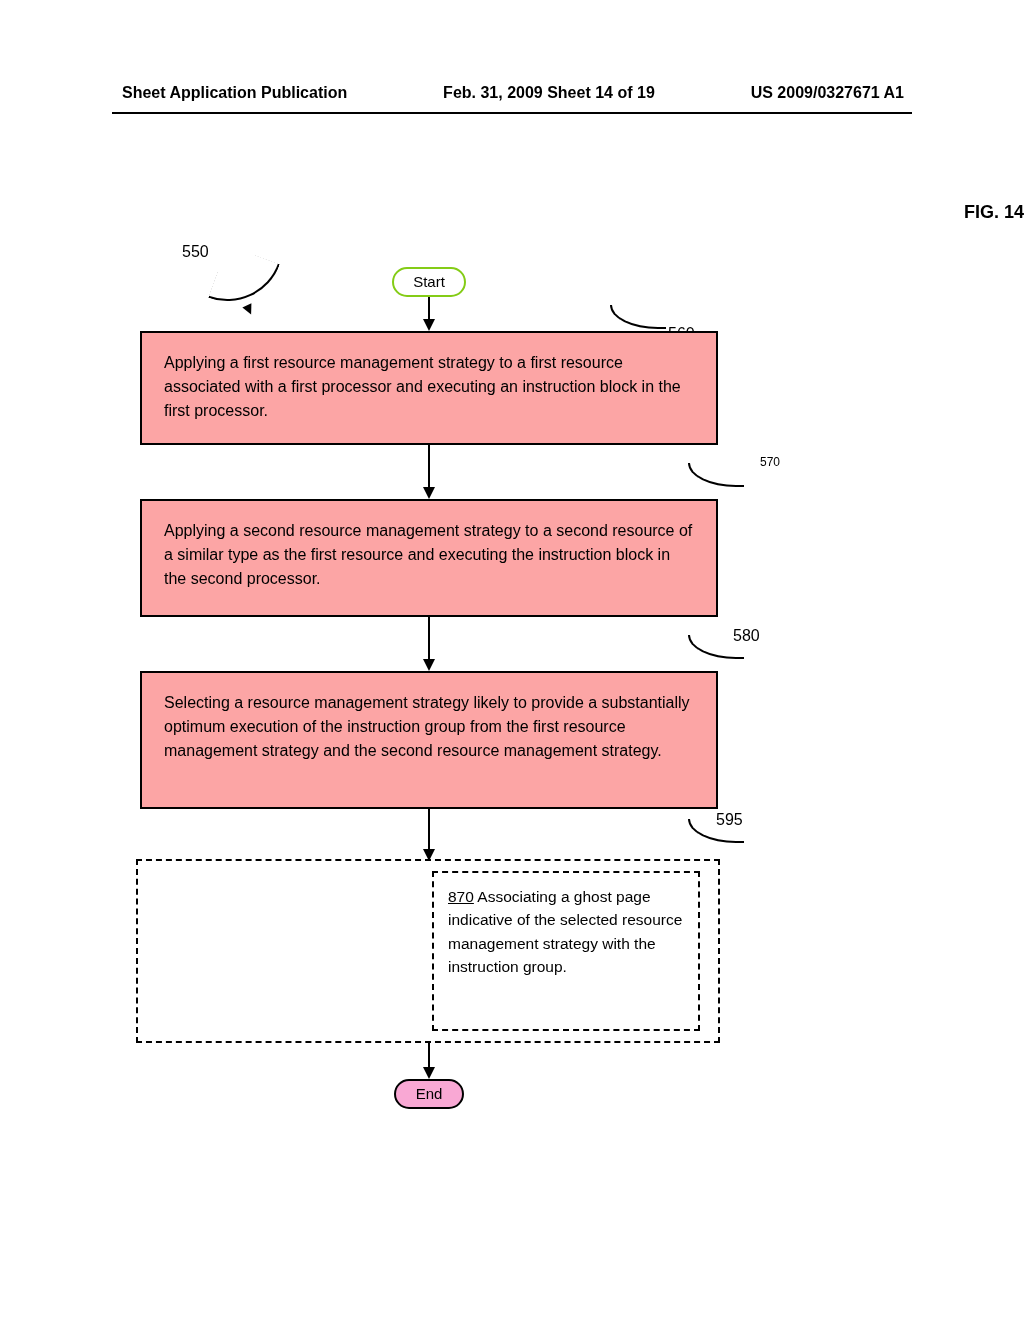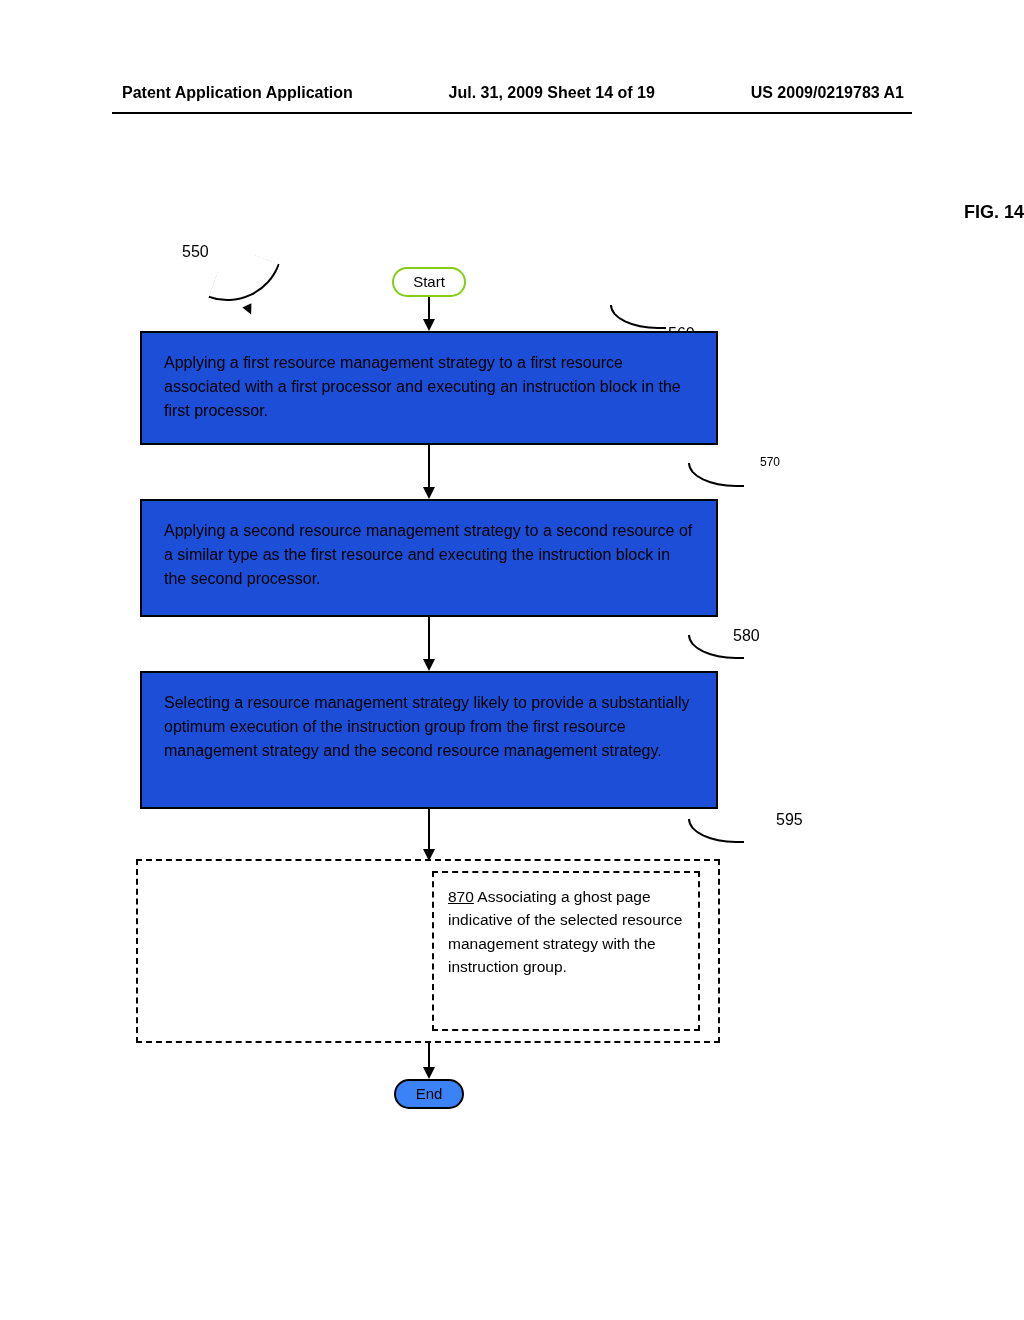--- a/index.html
+++ b/index.html
@@ -103,37 +103,37 @@
     }
     .callout-560 { left: 610px; top: 74px; }
     .label-560 { position: absolute; left: 668px; top: 50px; font-size: 16px; margin-top: 44px; }
     
     .box {
       position: absolute;
       border: 2px solid #000;
       padding: 18px 22px;
       font-size: 16px;
       line-height: 1.5;
-      background: #1d4ed8;
+      background: #fca5a5;
     }
     .box1 { left: 140px; top: 100px; width: 578px; height: 114px; }
     .arrow2 { left: 428px; top: 214px; width: 2px; height: 44px; }
     .ah2 { left: 423px; top: 256px; }
     .callout-570 { left: 688px; top: 232px; }
     .label-570 { position: absolute; left: 760px; top: 224px; font-size: 12px; }
     .box2 { left: 140px; top: 268px; width: 578px; height: 118px; }
     .arrow3 { left: 428px; top: 386px; width: 2px; height: 44px; }
     .ah3 { left: 423px; top: 428px; }
     .callout-580 { left: 688px; top: 404px; }
     .label-580 { position: absolute; left: 733px; top: 396px; font-size: 16px; }
     .box3 { left: 140px; top: 440px; width: 578px; height: 138px; }
     .arrow4 { left: 428px; top: 578px; width: 2px; height: 42px; }
     .ah4 { left: 423px; top: 618px; }
     .callout-595 { left: 688px; top: 588px; }
-    .label-595 { position: absolute; left: 776px; top: 580px; font-size: 16px; }
+    .label-595 { position: absolute; left: 716px; top: 580px; font-size: 16px; }
     
     .dashed-outer {
       position: absolute;
       left: 136px; top: 628px;
       width: 584px; height: 184px;
       border: 2.5px dashed #000;
     }
     .dashed-inner {
       position: absolute;
       border: 2.5px dashed #000;
@@ -150,30 +150,30 @@
       position: absolute;
       left: 394px;
       top: 848px;
       width: 70px;
       height: 30px;
       border: 2px solid #000;
       border-radius: 15px;
       text-align: center;
       line-height: 26px;
       font-size: 15px;
-      background: #3b82f6;
+      background: #f9a8d4;
     }
   </style>
 </head>
 <body>
 
 <div class="header">
-  <span class="header-left">Patent Application Application</span>
-  <span class="header-center">Jul. 31, 2009  Sheet 14 of 19</span>
-  <span class="header-right">US 2009/0219783 A1</span>
+  <span class="header-left">Sheet Application Publication</span>
+  <span class="header-center">Feb. 31, 2009  Sheet 14 of 19</span>
+  <span class="header-right">US 2009/0327671 A1</span>
 </div>
 <div class="divider"></div>
 
 <div class="figure-title">FIG. 14</div>
 
 <div class="diagram-area">
 
   <div class="label-550">550</div>
   <div class="leader-550"></div>
   <div class="leader-550-head"></div>

